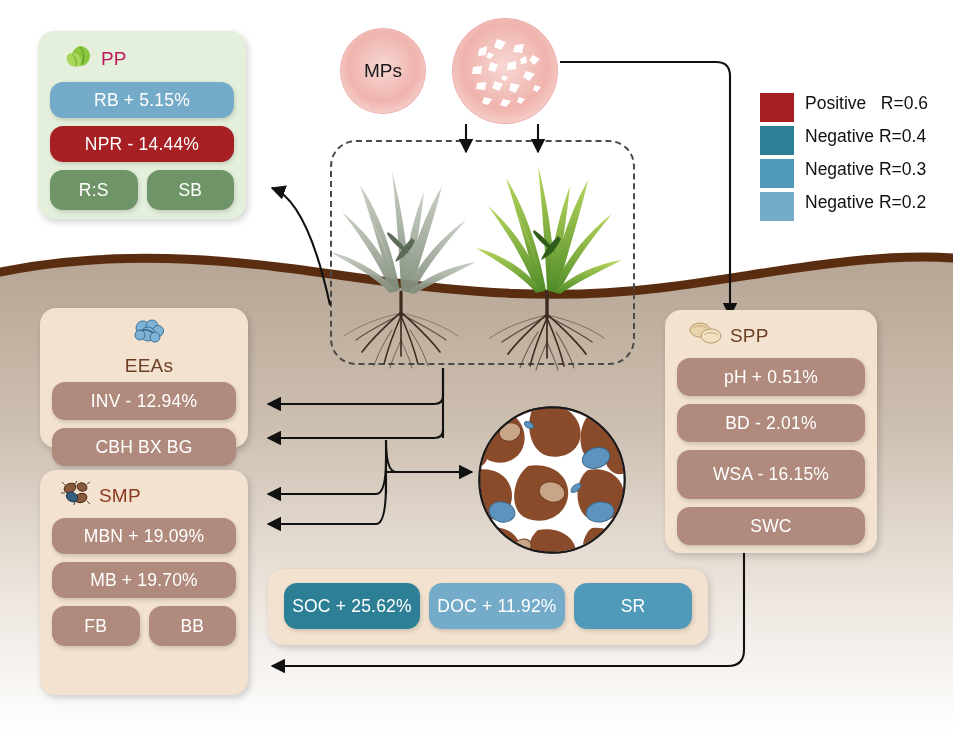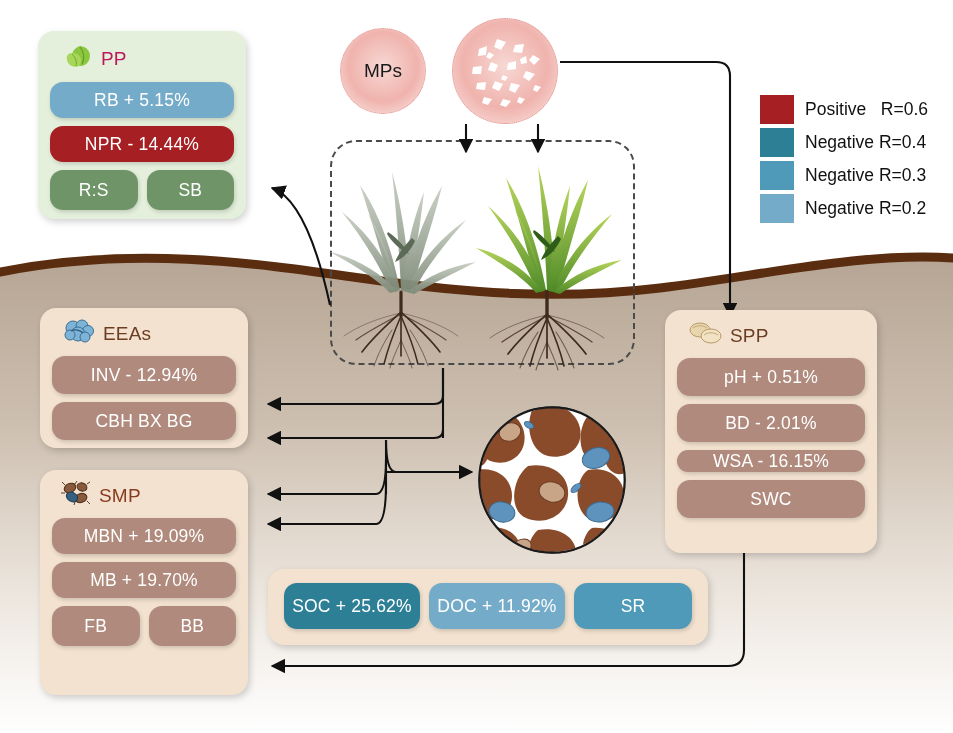--- a/index.html
+++ b/index.html
@@ -23,21 +23,21 @@
   .pill{
     border-radius:13px;color:#fff;display:flex;align-items:center;justify-content:center;
     font-size:17.5px;letter-spacing:.2px;box-shadow:1px 2px 4px rgba(0,0,0,.16);
     white-space:nowrap;
   }
   .pill-row{display:flex;gap:9px;}
   .pill-row>.pill{flex:1;}
 
   
   #legend{position:absolute;left:760px;top:93px;}
-  .leg-row{display:flex;align-items:center;height:33px;gap:11px;}
+  .leg-row{display:flex;height:33px;gap:11px;}
   .leg-sw{width:34px;height:29px;flex:none;}
   .leg-lbl{font-size:17.5px;color:#111;white-space:pre;}
 
   
   .mp-circle{
     position:absolute;border-radius:50%;
     border:1.6px dotted #e59a96;
     display:flex;align-items:center;justify-content:center;text-align:center;
   }
   .mp-label{font-size:19px;color:#1a1a1a;}
@@ -280,21 +280,21 @@
       <div class="pill" style="height:40px;background:#6f9467;">
         <span>R:S</span>
       </div>
       <div class="pill" style="height:40px;background:#6f9467;">
         <span>SB</span>
       </div>
     </div>
   </div>
 
   <div class="panel" style="left:40px;top:308px;width:208px;height:140px;background:#f2e2cf;padding:8px 12px;box-sizing:border-box;">
-    <div class="panel-title" style="margin:2px 0 7px 10px;">
+    <div class="panel-title" style="margin:2px 0 7px 10px;flex-direction:column;">
       <span>
         <svg width="34" height="26" viewBox="0 0 34 26">
           <g fill="#7eb3d8" stroke="#3d6f93" stroke-width="1">
             <circle cx="11" cy="10" r="7"></circle>
             <circle cx="20" cy="8" r="6"></circle>
             <circle cx="26" cy="13" r="5.5"></circle>
             <circle cx="16" cy="16" r="7"></circle>
             <circle cx="8" cy="17" r="5"></circle>
             <circle cx="23" cy="19" r="5"></circle>
           </g>
@@ -373,21 +373,21 @@
       <div class="pill" style="height:38px;background:#b08a7c;">
         <span>pH + 0.51%</span>
       </div>
     </div>
     <div class="pill-row" style="margin-bottom:8px;">
       <div class="pill" style="height:38px;background:#b08a7c;">
         <span>BD - 2.01%</span>
       </div>
     </div>
     <div class="pill-row" style="margin-bottom:8px;">
-      <div class="pill" style="height:22px;background:#b08a7c;">
+      <div class="pill" style="height:49px;background:#b08a7c;">
         <span>WSA - 16.15%</span>
       </div>
     </div>
     <div class="pill-row">
       <div class="pill" style="height:38px;background:#b08a7c;">
         <span>SWC</span>
       </div>
     </div>
   </div>
 

